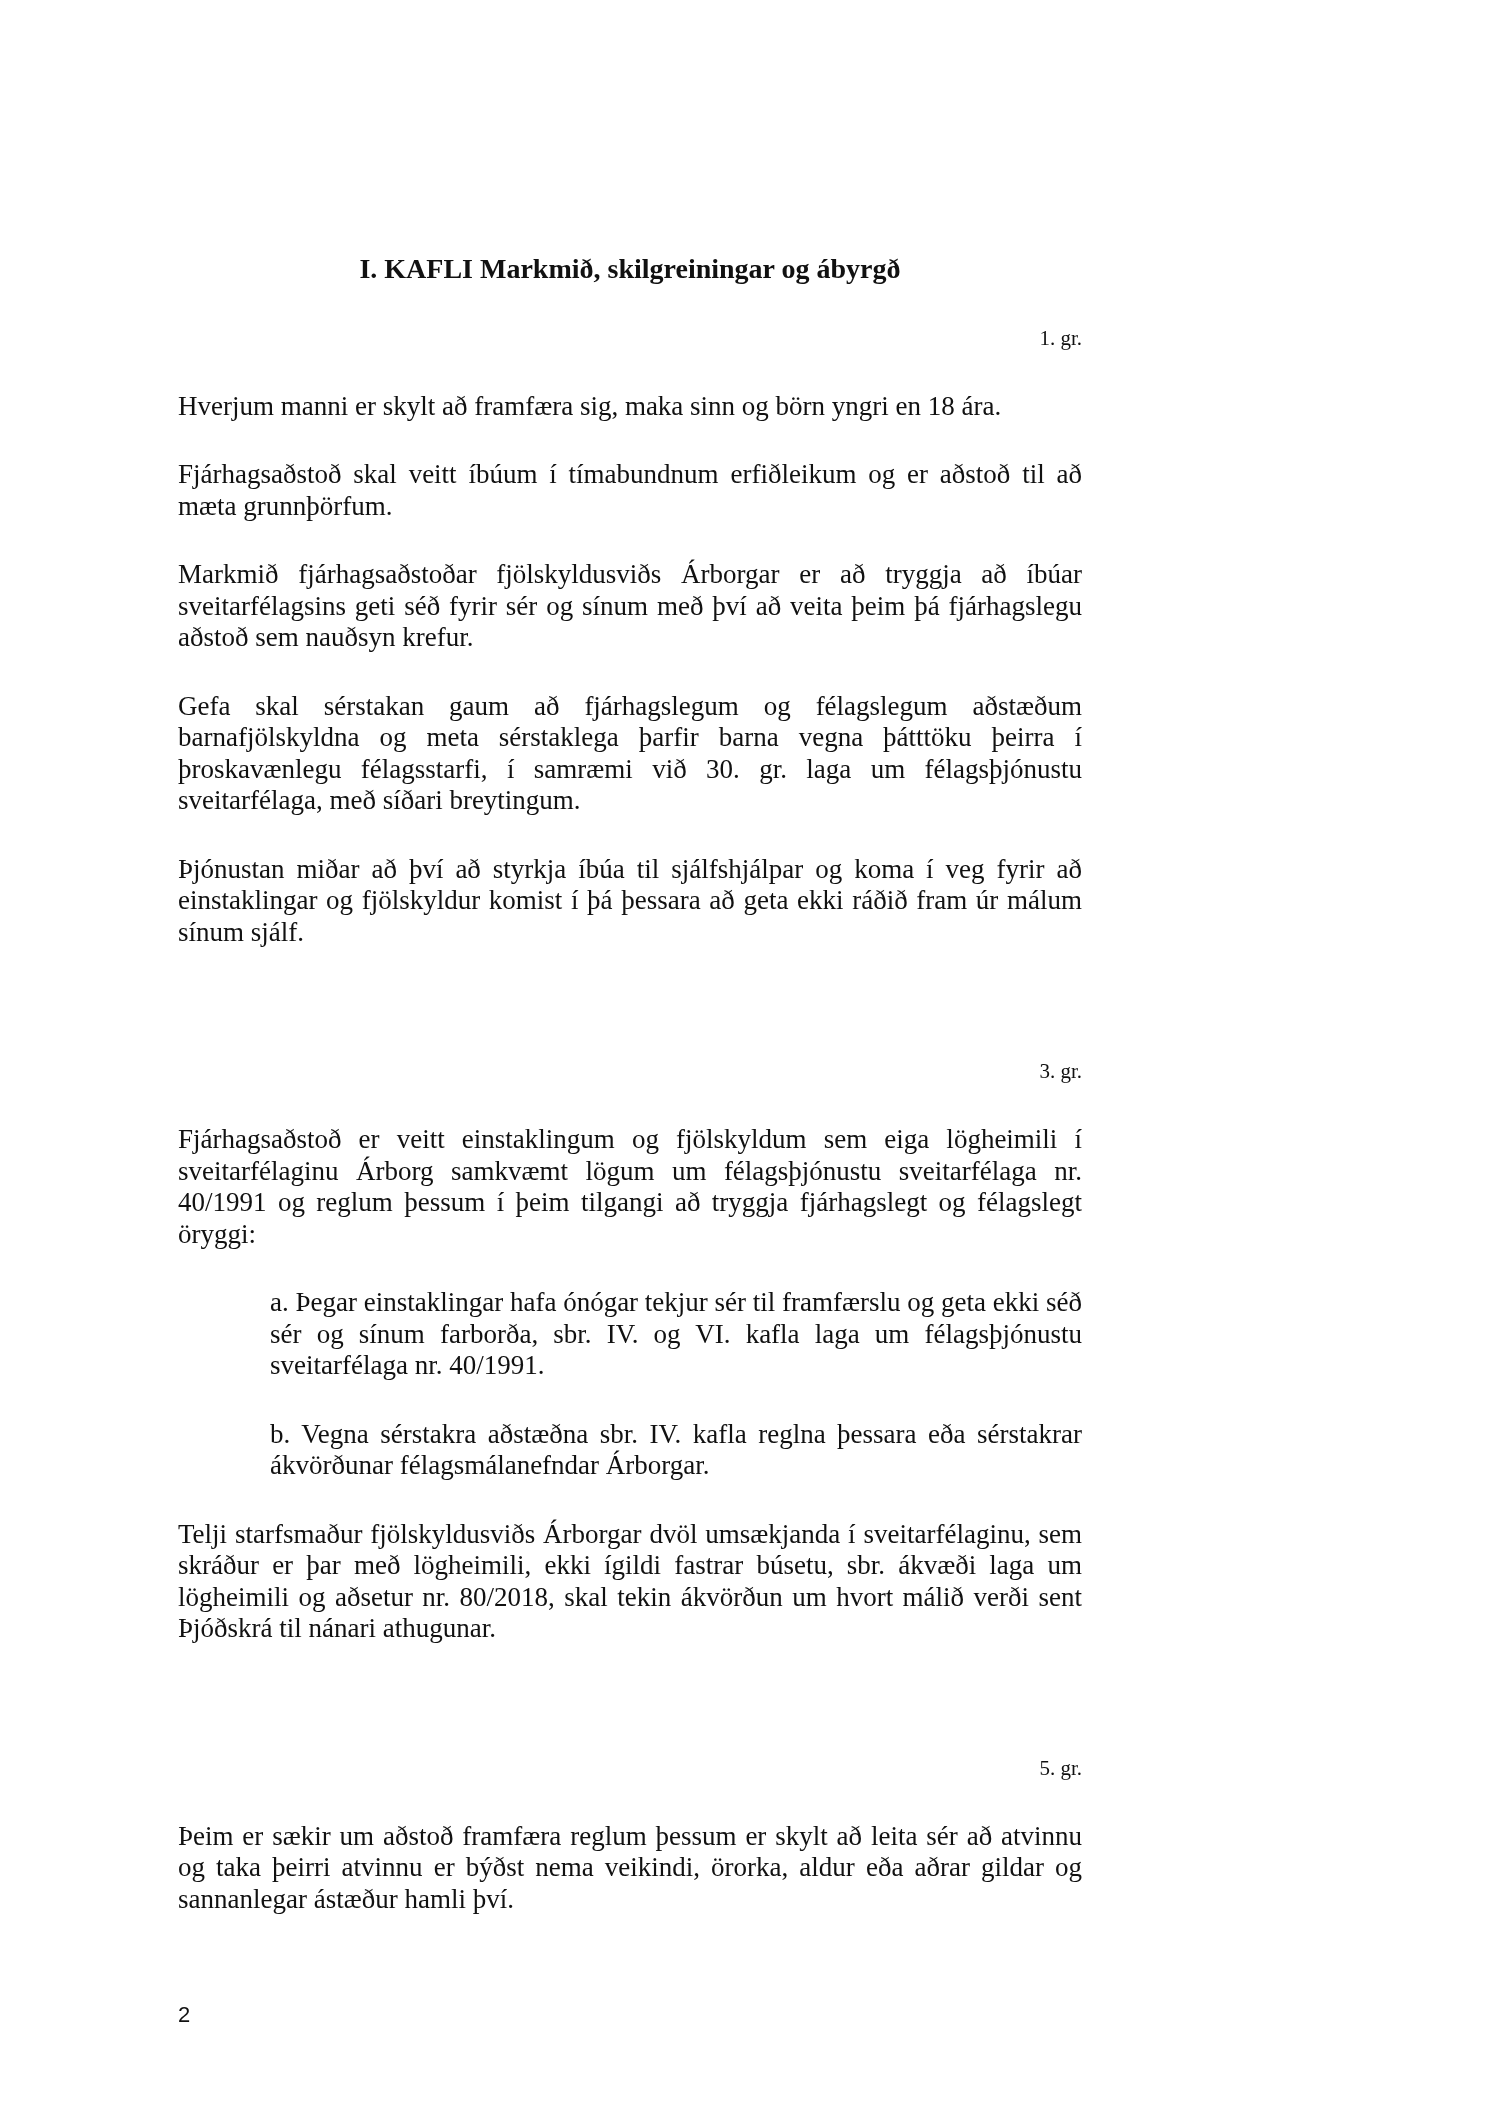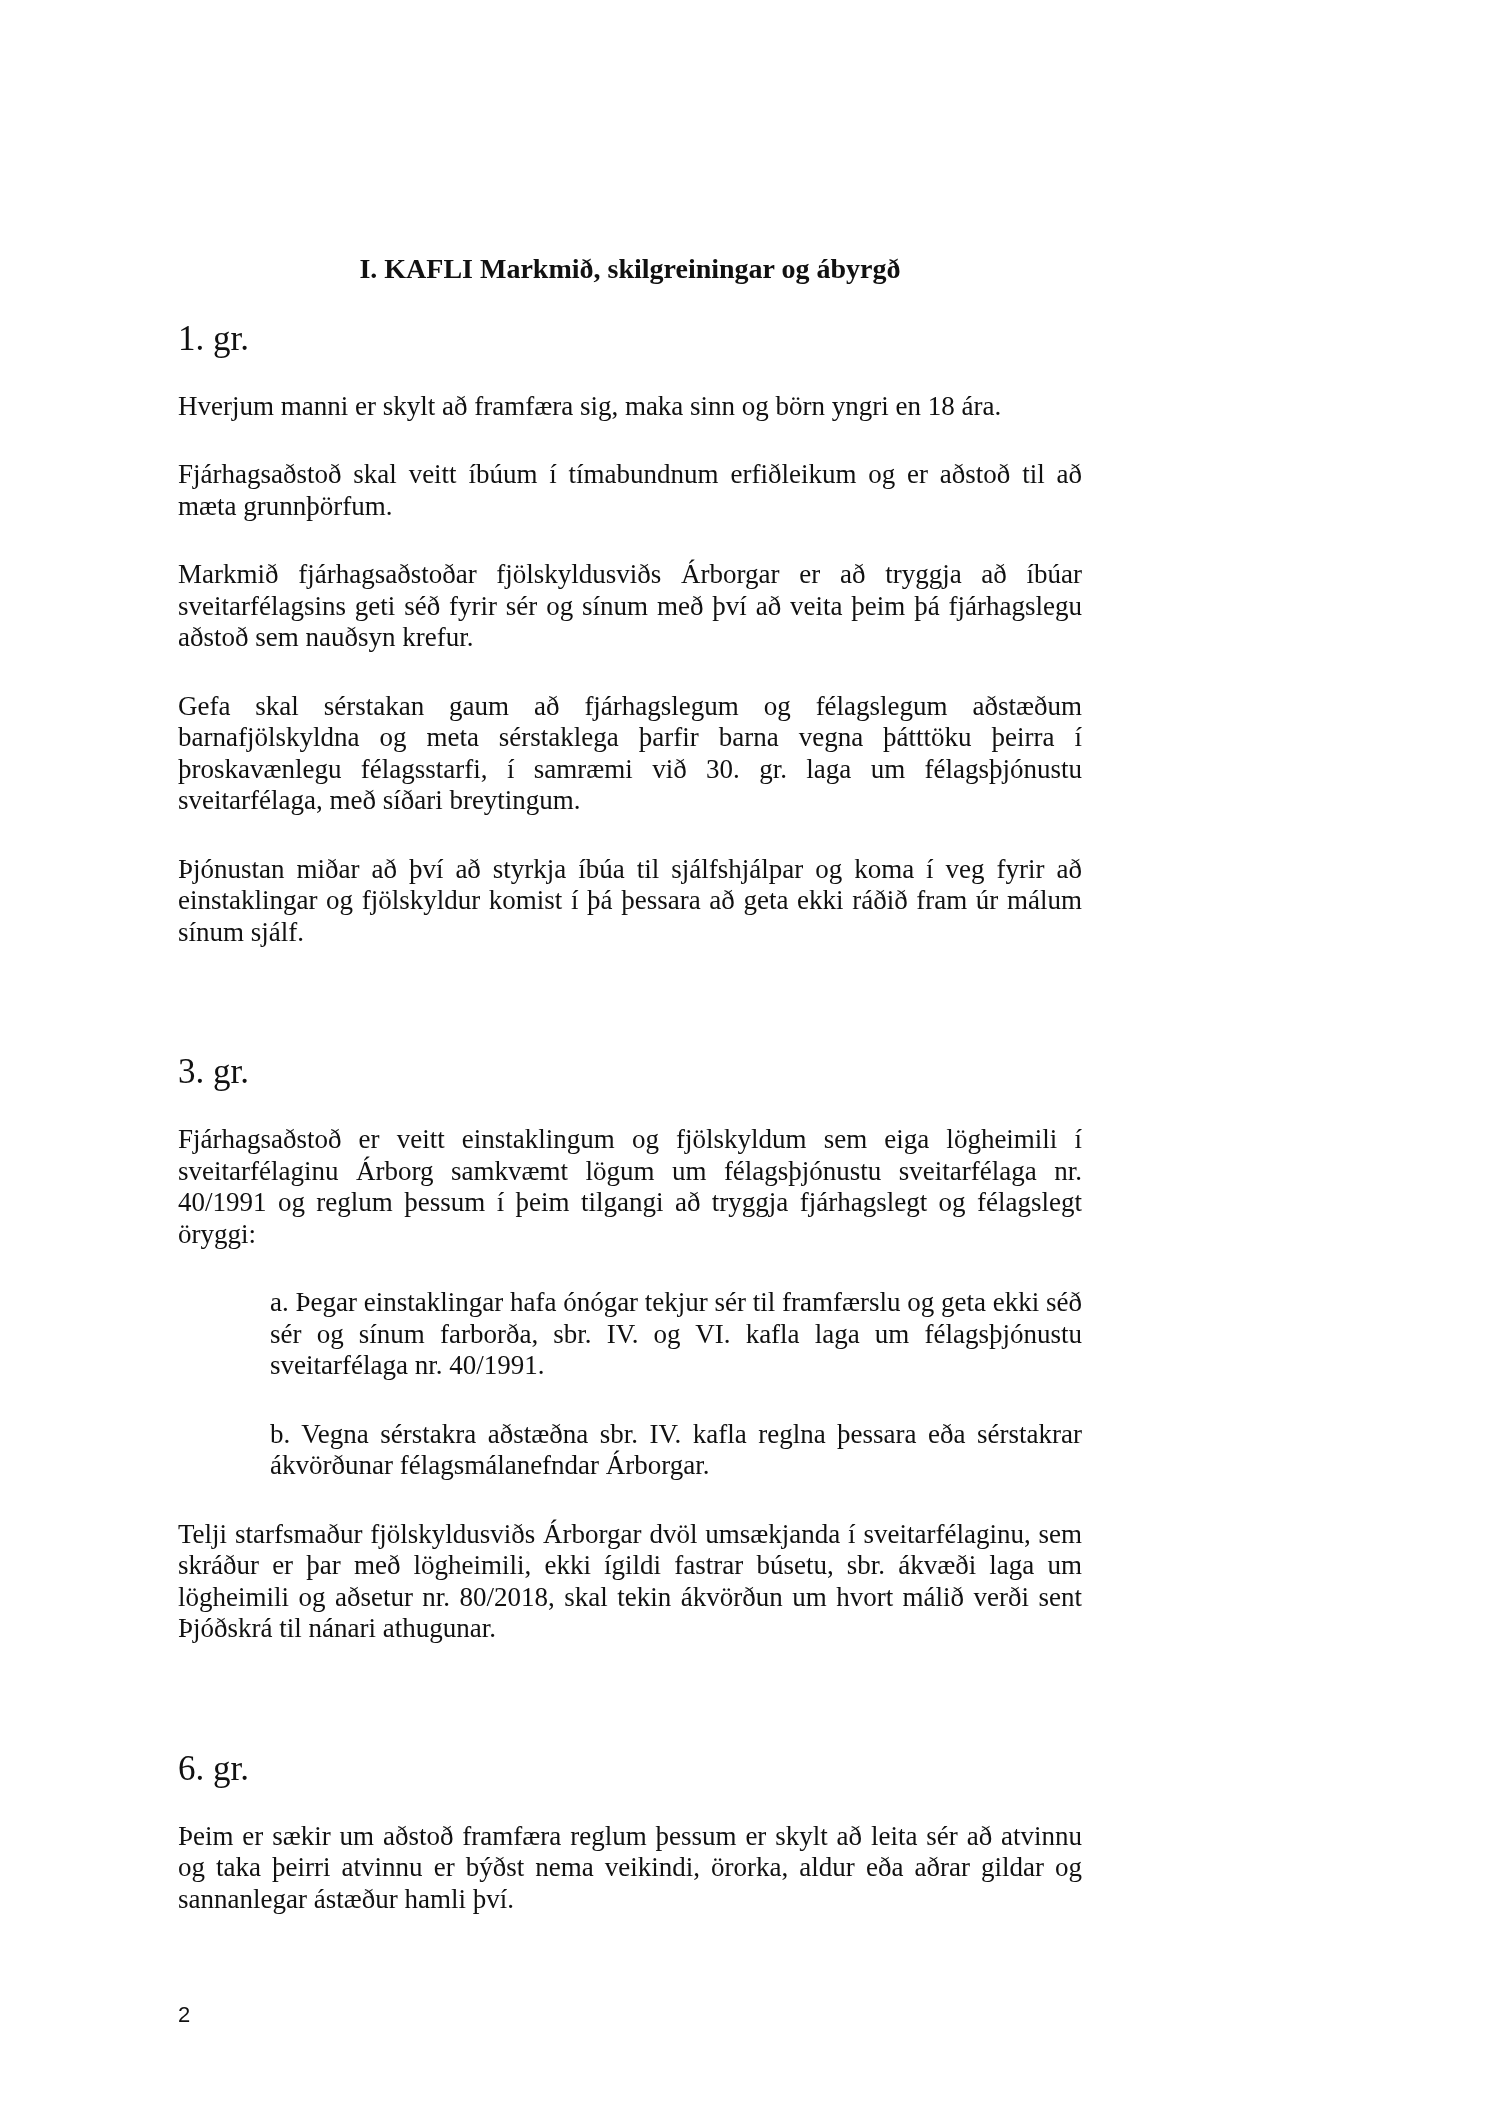--- a/index.html
+++ b/index.html
@@ -24,23 +24,23 @@
     background: #ffffff;
   }
   .chapter-title {
     font-size: 28px;
     font-weight: bold;
     text-align: center;
     margin: 0 0 37px 0;
     line-height: 1.2;
   }
   .gr-heading {
-    font-size: 35px;
+    font-size: 21px;
     font-weight: normal;
-    text-align: left;
+    text-align: right;
     margin: 37px 0 37px 0;
     line-height: 31px;
   }
   .section-gap .gr-heading {
     margin-top: 108px;
   }
   .para {
     font-size: 27px;
     line-height: 31.5px;
     text-align: justify;
@@ -76,19 +76,19 @@
 
   <section class="section-gap">
     <h2 class="gr-heading">3. gr.</h2>
     <p class="para">Fjárhagsaðstoð er veitt einstaklingum og fjölskyldum sem eiga lögheimili í sveitarfélaginu Árborg samkvæmt lögum um félagsþjónustu sveitarfélaga nr. 40/1991 og reglum þessum í þeim tilgangi að tryggja fjárhagslegt og félagslegt öryggi:</p>
     <p class="para list-item">a. Þegar einstaklingar hafa ónógar tekjur sér til framfærslu og geta ekki séð sér og sínum farborða, sbr. IV. og VI. kafla laga um félagsþjónustu sveitarfélaga nr. 40/1991.</p>
     <p class="para list-item">b. Vegna sérstakra aðstæðna sbr. IV. kafla reglna þessara eða sérstakrar ákvörðunar félagsmálanefndar Árborgar.</p>
     <p class="para">Telji starfsmaður fjölskyldusviðs Árborgar dvöl umsækjanda í sveitarfélaginu, sem skráður er þar með lögheimili, ekki ígildi fastrar búsetu, sbr. ákvæði laga um lögheimili og aðsetur nr. 80/2018, skal tekin ákvörðun um hvort málið verði sent Þjóðskrá til nánari athugunar.</p>
   </section>
 
   <section class="section-gap">
-    <h2 class="gr-heading">6. gr.</h2>
+    <h2 class="gr-heading">5. gr.</h2>
     <p class="para">Þeim er sækir um aðstoð framfæra reglum þessum er skylt að leita sér að atvinnu og taka þeirri atvinnu er býðst nema veikindi, örorka, aldur eða aðrar gildar og sannanlegar ástæður hamli því.</p>
   </section>
 
   <div class="page-number">2</div>
 
 </div>
 
 </body></html>

